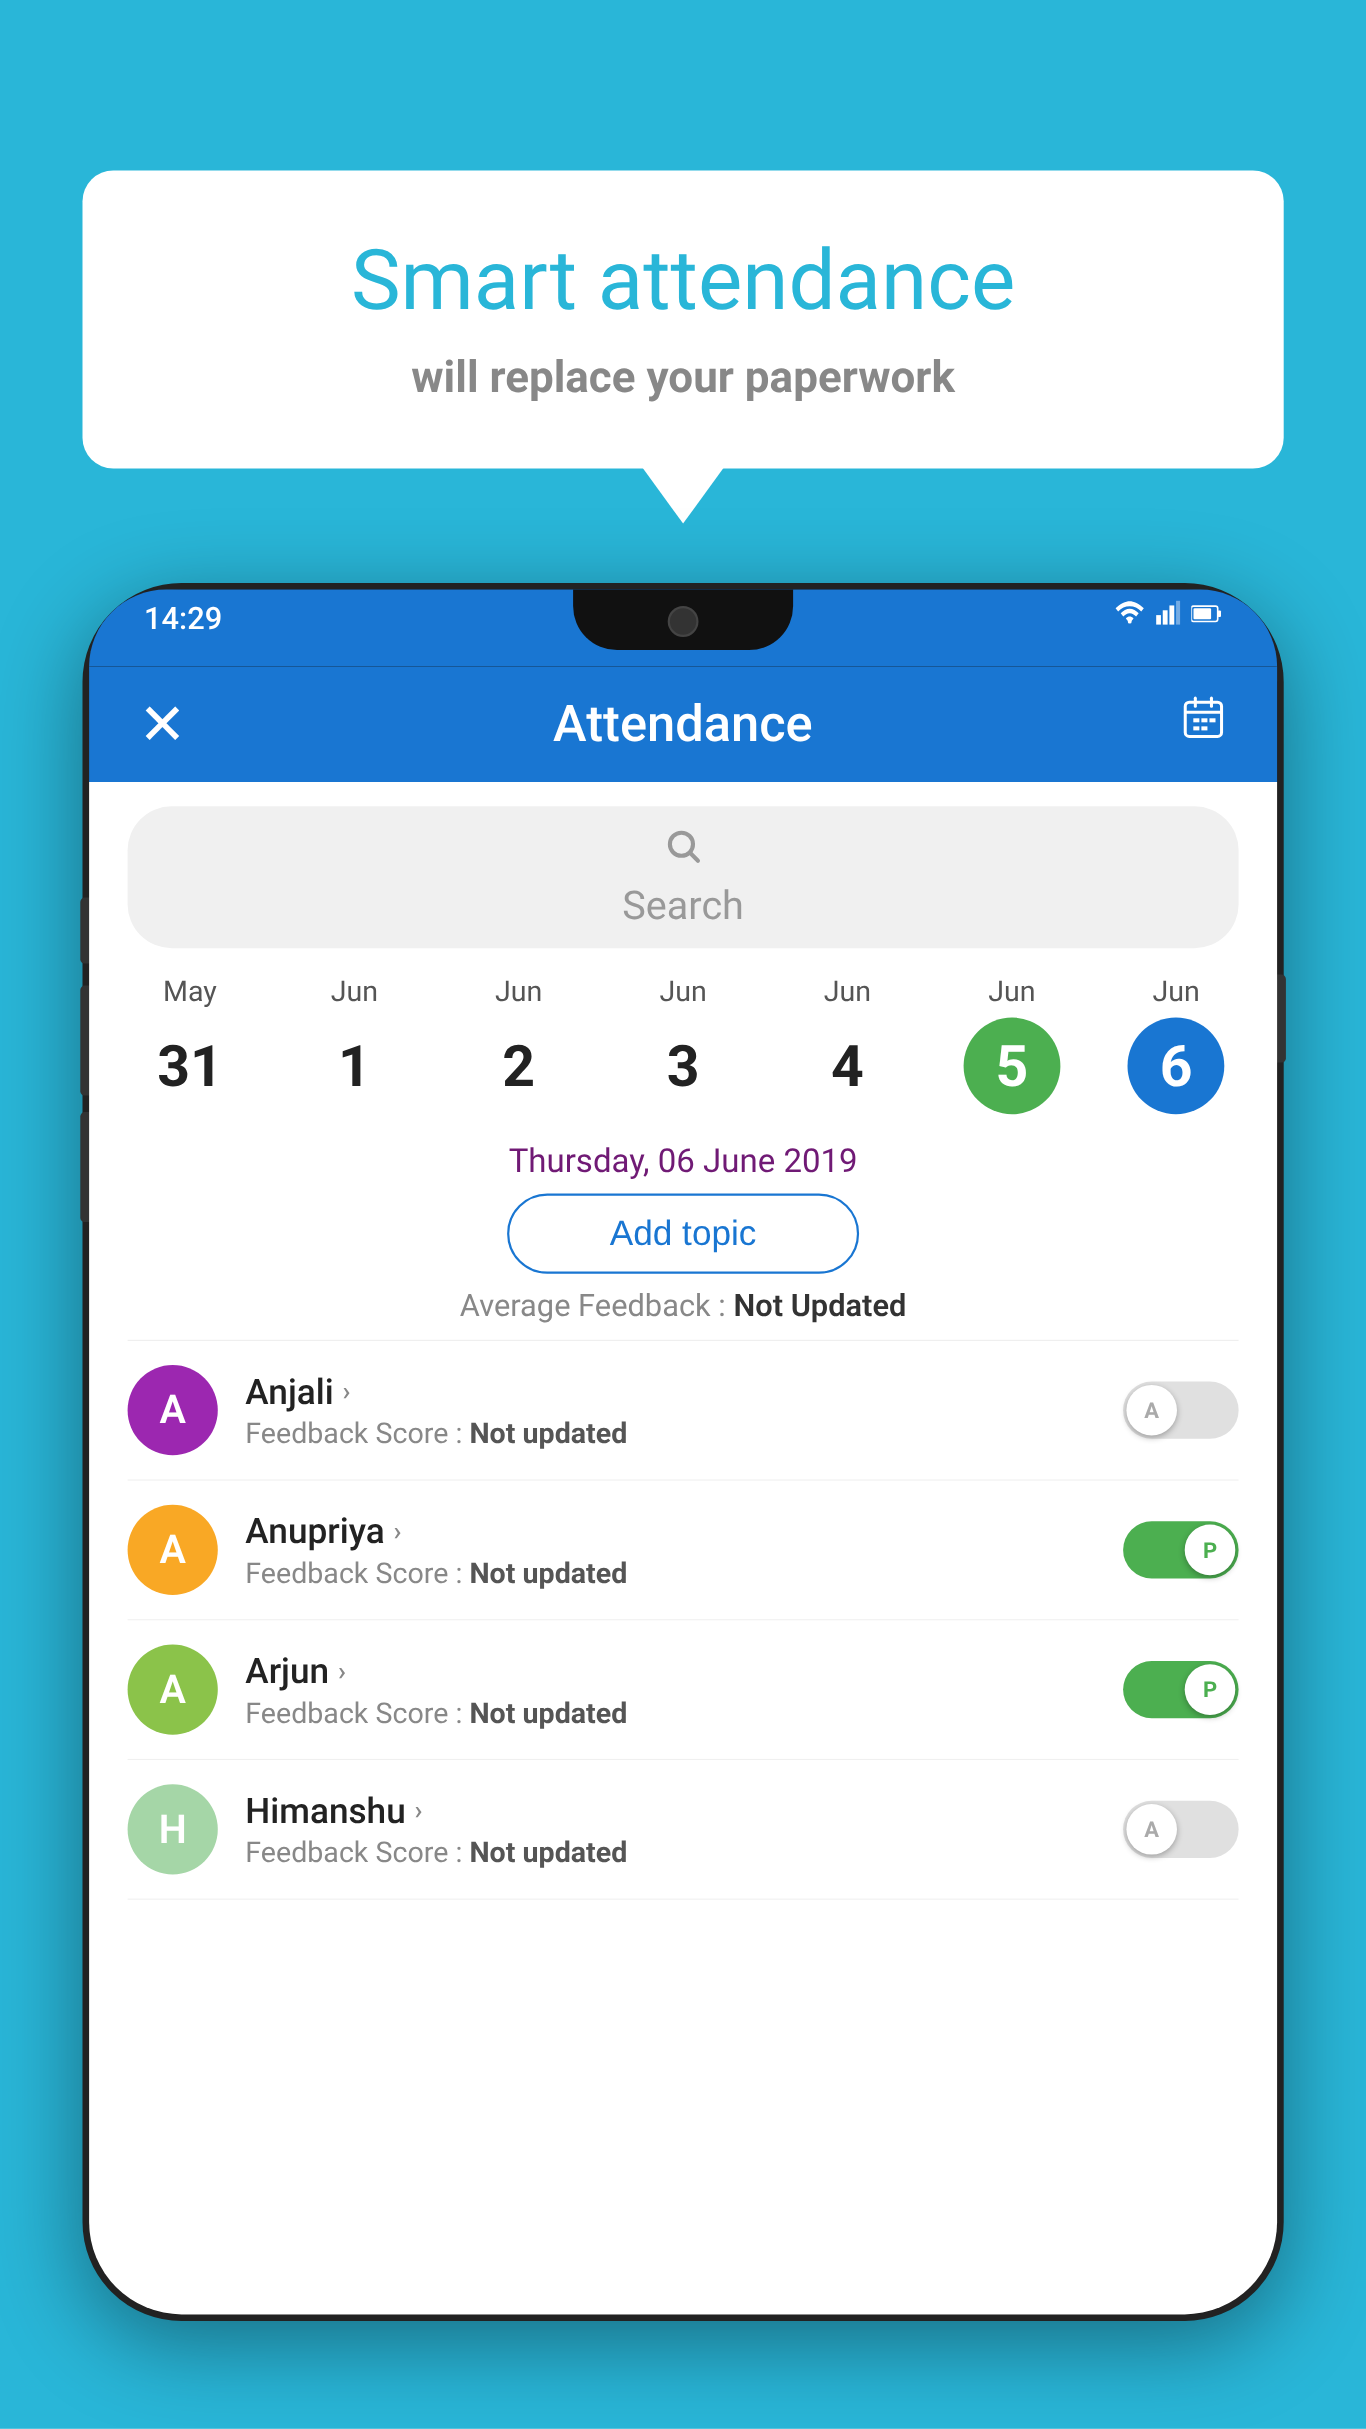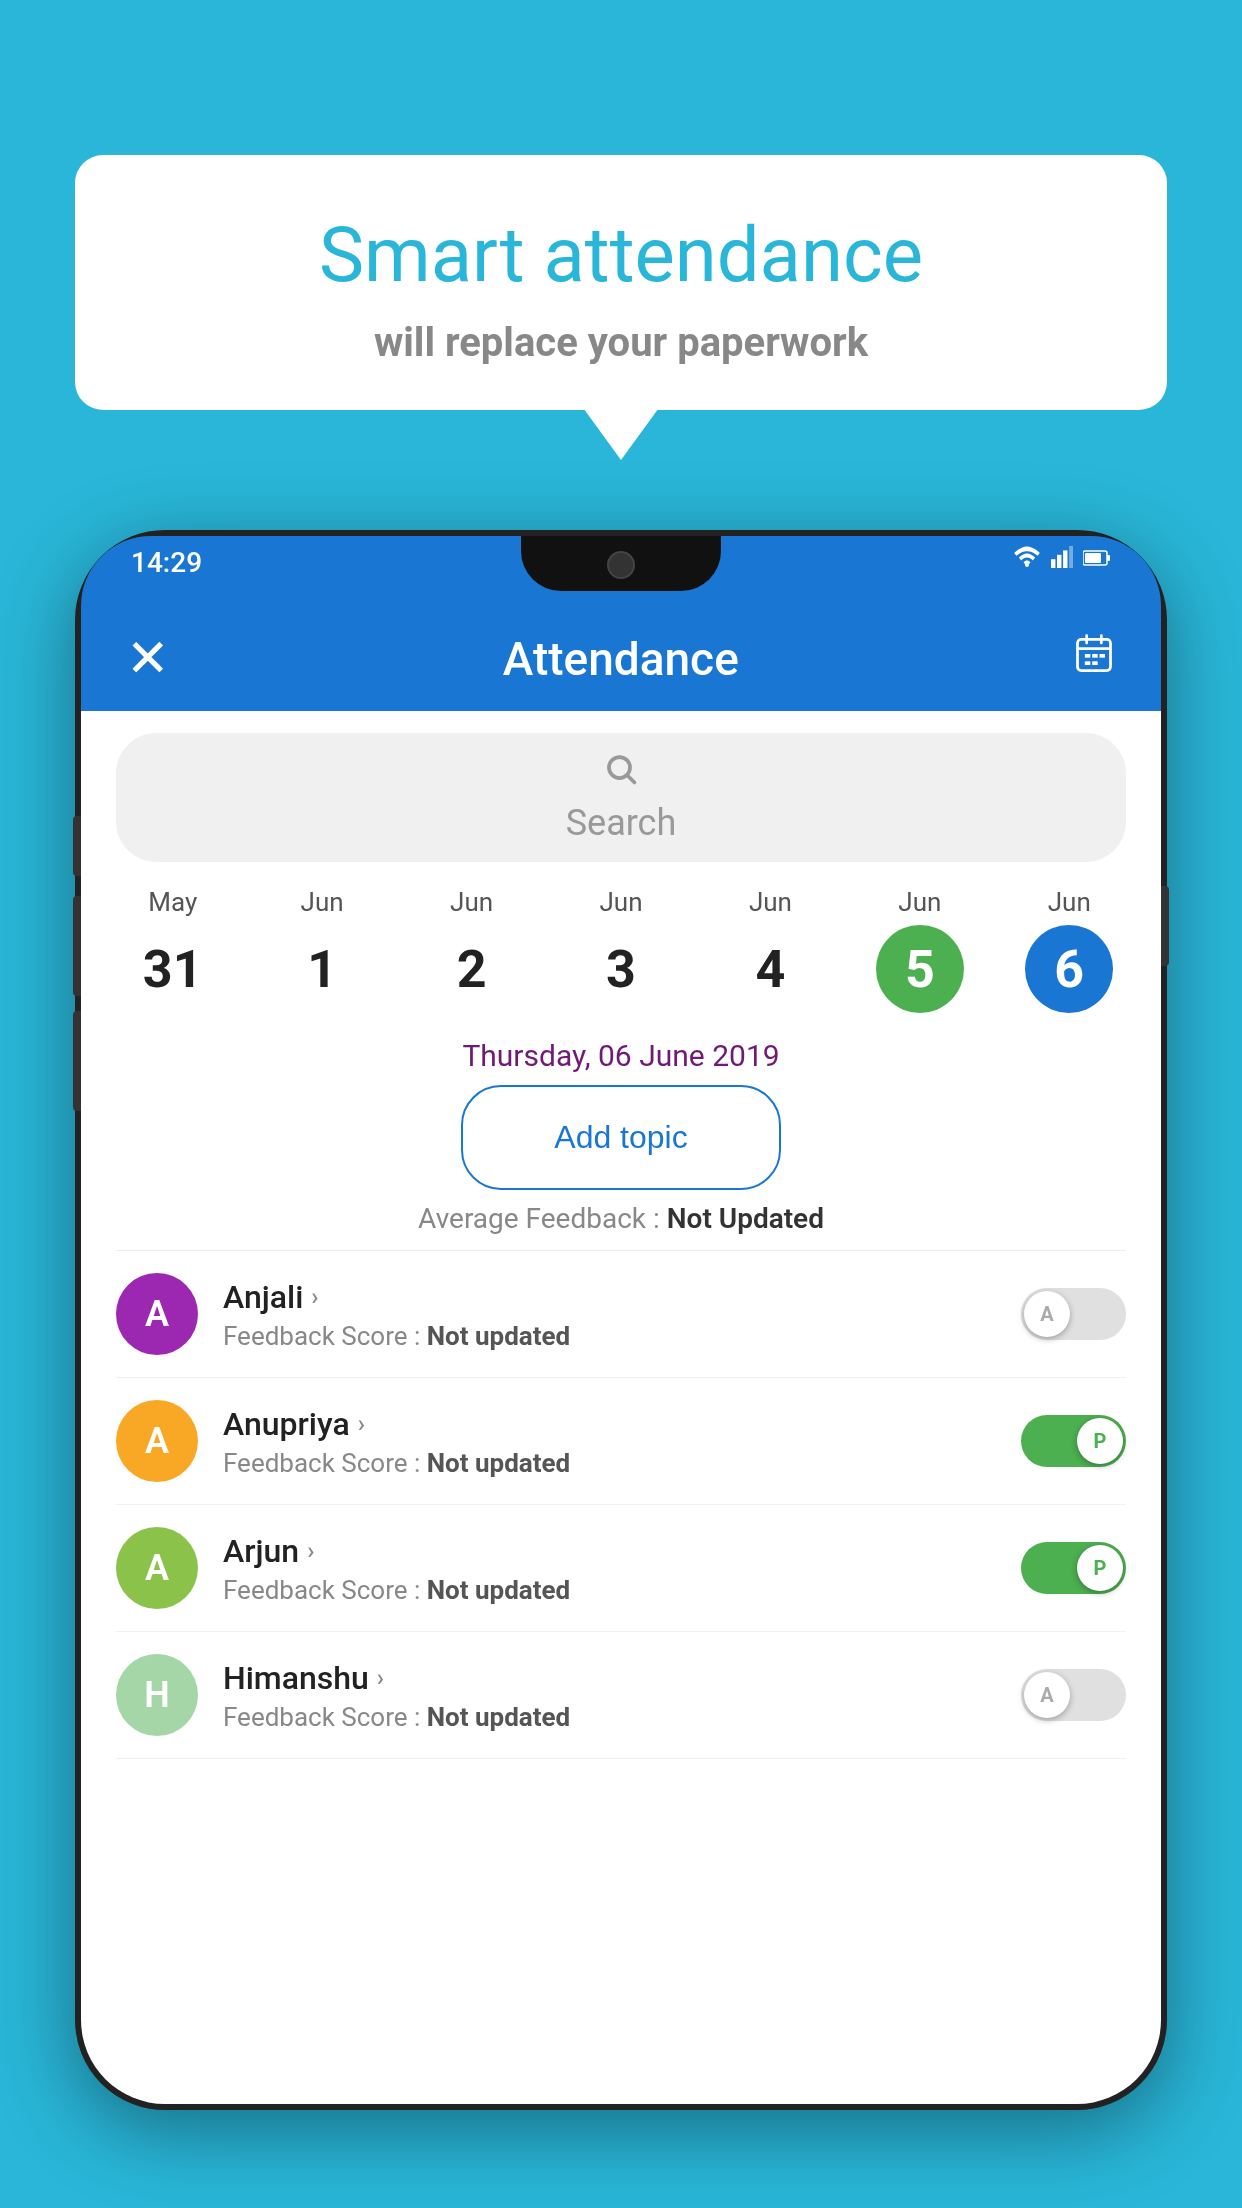--- a/index.html
+++ b/index.html
@@ -17,21 +17,21 @@
     .speech-bubble-container {
       position: absolute;
       top: 155px;
       left: 75px;
       right: 75px;
     }
 
     .speech-bubble {
       background: white;
       border-radius: 28px;
-      padding: 55px 60px 44px;
+      padding: 55px 60px 60px;
       text-align: center;
       position: relative;
     }
 
     .speech-bubble::after {
       content: '';
       position: absolute;
       bottom: -50px;
       left: 50%;
       transform: translateX(-50%);
@@ -245,21 +245,21 @@
       margin: 15px 0 10px;
       font-weight: 400;
     }
 
     
     .add-topic-btn {
       display: block;
       margin: 12px auto;
       border: 2px solid #1976D2;
       border-radius: 40px;
-      padding: 32px 60px;
+      padding: 16px 60px;
       background: white;
       color: #1976D2;
       font-size: 32px;
       cursor: pointer;
       width: 320px;
       text-align: center;
     }
 
     
     .avg-feedback {

